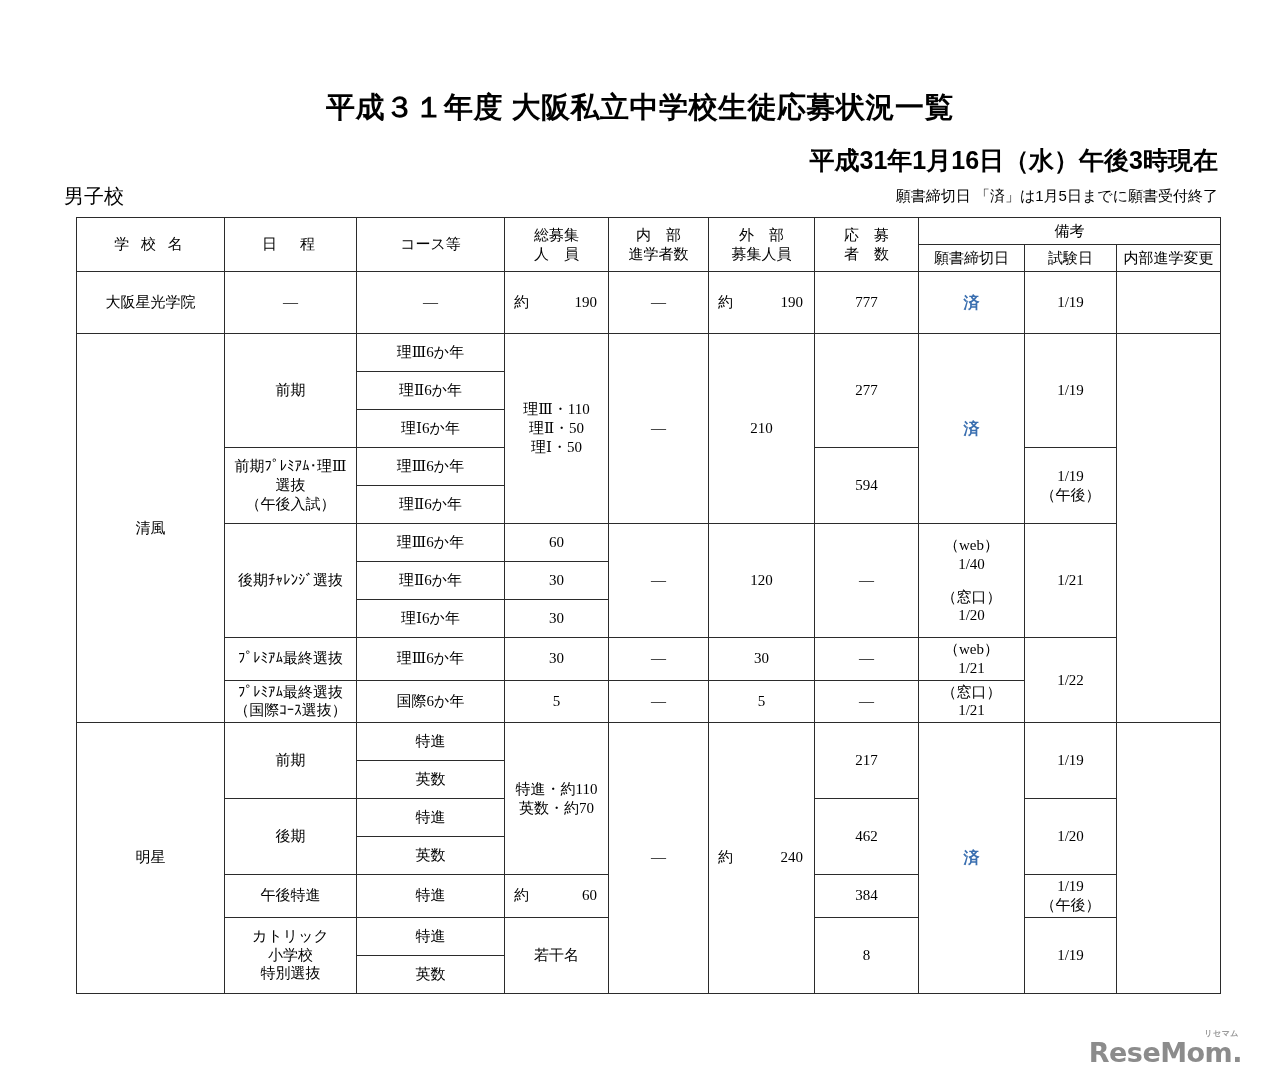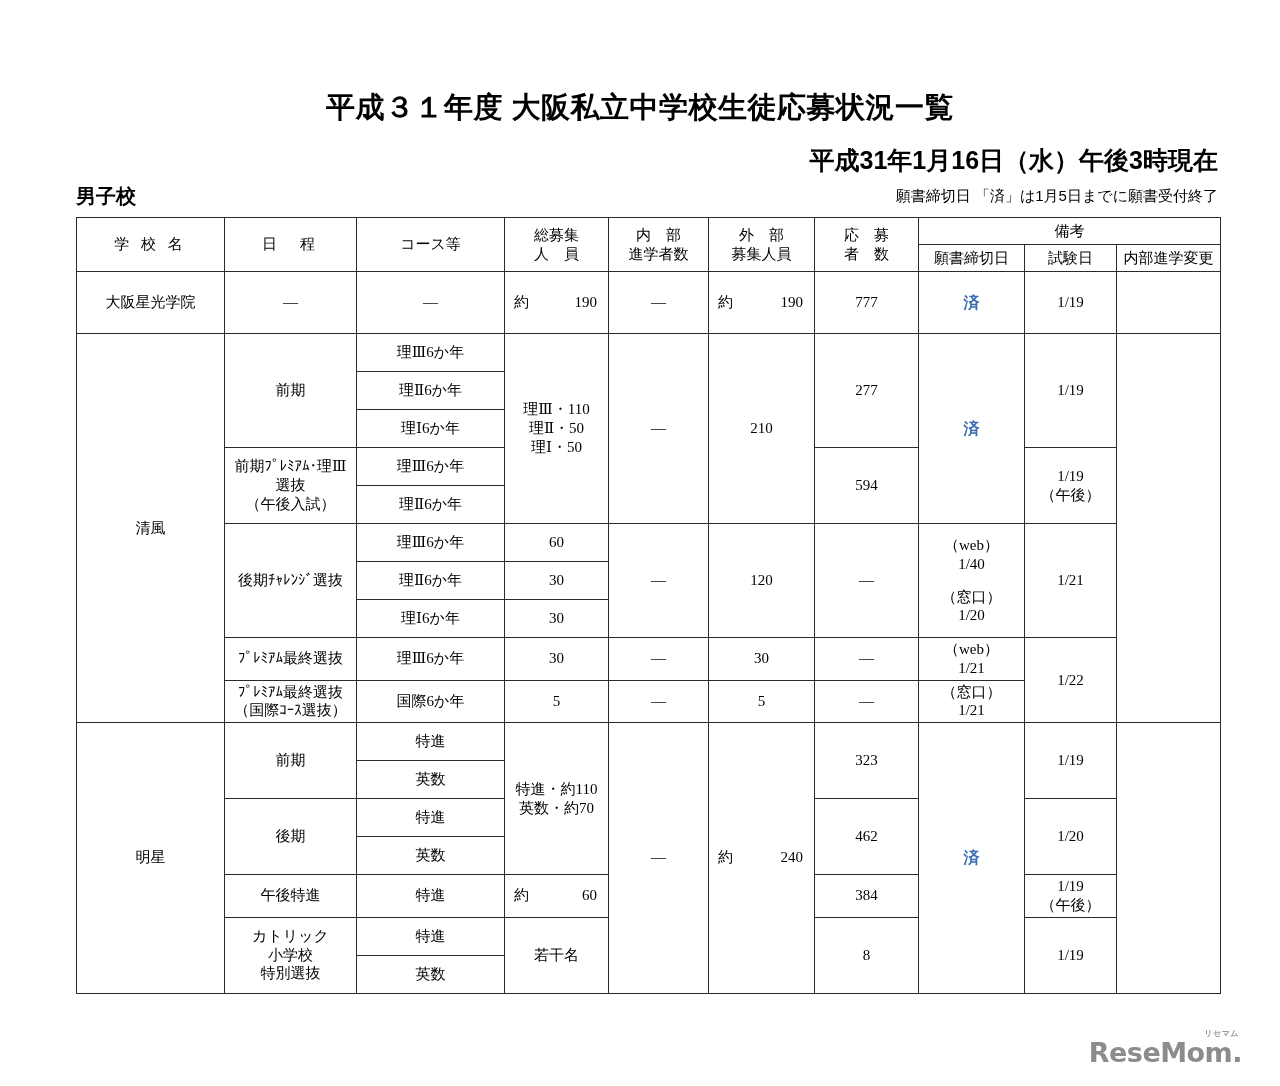--- a/index.html
+++ b/index.html
@@ -56,24 +56,24 @@
 
   .section-row {
     position: relative;
     padding-left: 76px;
     padding-right: 62px;
     padding-top: 10px;
     height: 24px;
   }
   .section-label {
     font-size: 20px;
-    font-weight: bold;
+    font-weight: normal;
     font-family: "Liberation Sans", "DejaVu Sans", sans-serif;
     position: absolute;
-    left: 76px;
+    left: 64px;
     top: 6px;
   }
   .legend-note {
     font-size: 15px;
     font-family: "Liberation Sans", "DejaVu Sans", sans-serif;
     font-weight: normal;
     position: absolute;
     right: 62px;
     top: 10px;
     white-space: nowrap;
@@ -337,21 +337,21 @@
             <div>特進・約110</div>
             <div>英数・約70</div>
           </td>
           <td rowspan="7" class="thick-top thick-bottom dash-cell">―</td>
           <td rowspan="7" class="thick-top thick-bottom">
             <div class="kv-row">
               <span class="k">約</span>
               <span class="v">240</span>
             </div>
           </td>
-          <td rowspan="2" class="thick-top num">323</td>
+          <td rowspan="2" class="thick-top num">217</td>
           <td rowspan="7" class="thick-top thick-bottom">
             <span class="done">済</span>
           </td>
           <td rowspan="2" class="thick-top">1/19</td>
           <td rowspan="7" class="thick-top thick-right thick-bottom"></td>
         </tr>
         <tr style="height:38px">
           <td>英数</td>
         </tr>
 

